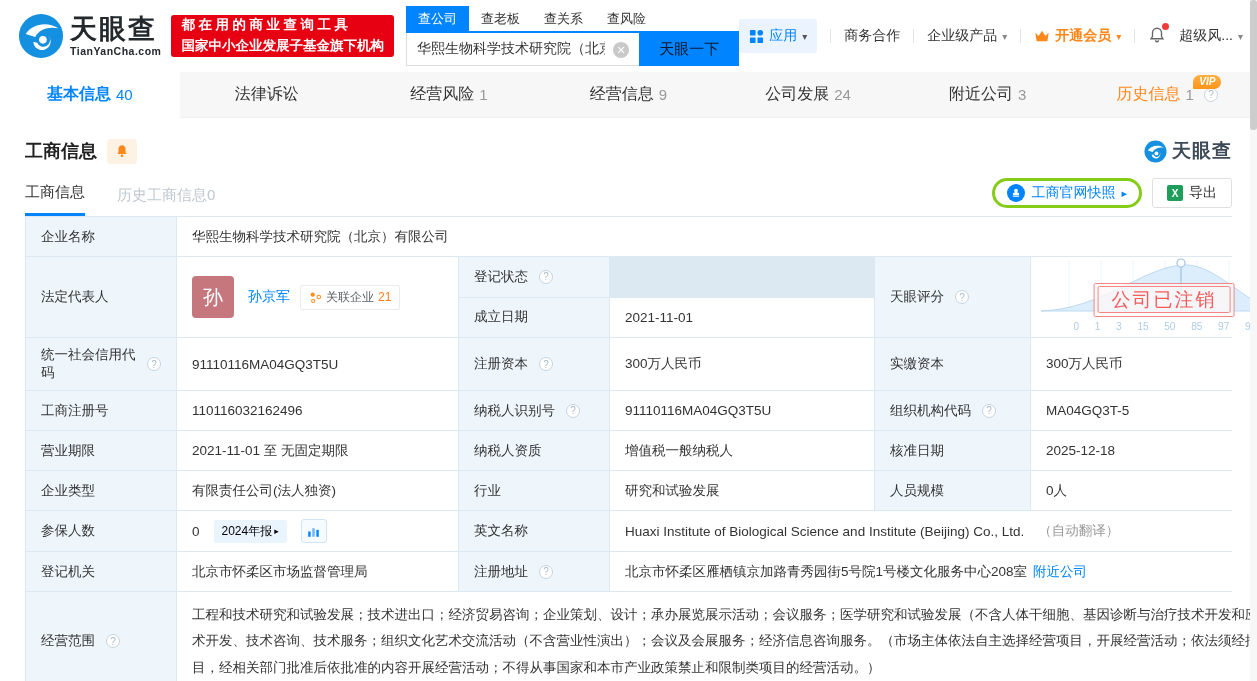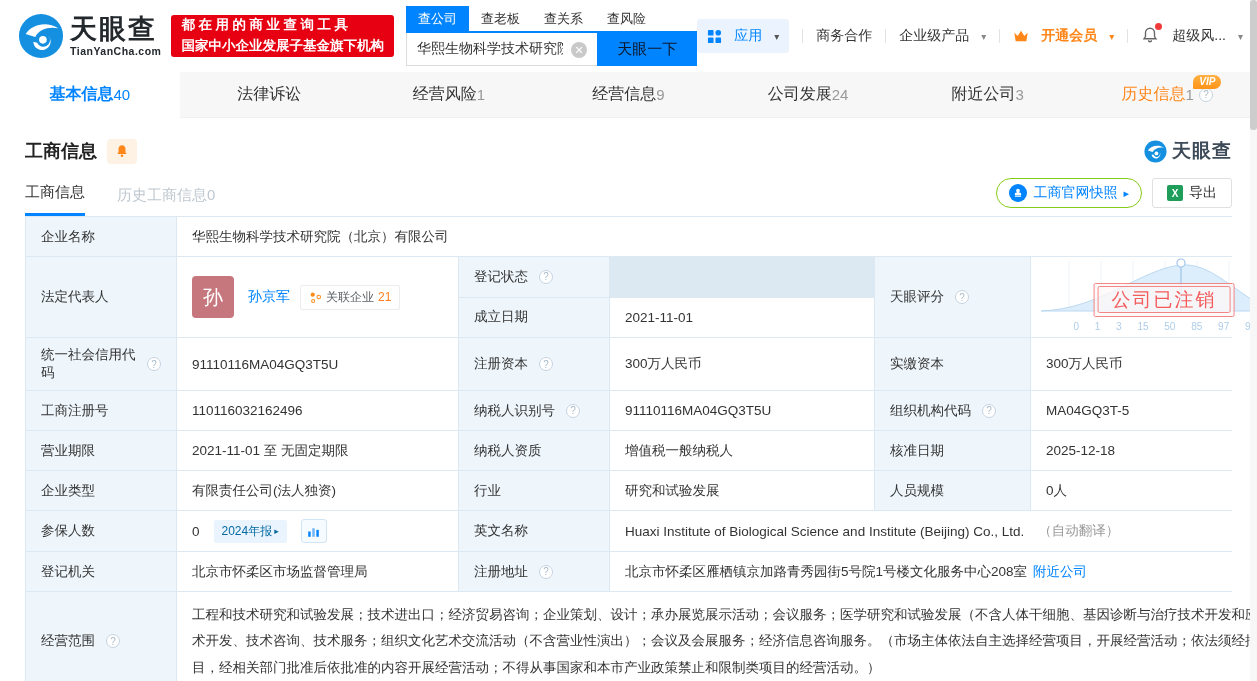--- a/index.html
+++ b/index.html
@@ -24,31 +24,31 @@
   .search-box { position:relative; flex:1; }
   .search-box input { width:100%; height:33px; border:1px solid #dcdcdc; border-top:none; border-right:none;
     padding:0 34px 0 10px; font-size:14px; color:#333; outline:none;
     font-family:"Liberation Sans","DejaVu Sans",sans-serif; }
   .clear-ic { position:absolute; right:10px; top:9px; width:16px; height:16px; border-radius:50%;
     background:#c9c9c9; color:#fff; font-size:11px; line-height:16px; text-align:center; cursor:pointer; }
   .search-btn { width:100px; height:33px; background:#0084ff; color:#0f172a; border:none; font-size:15px;
     cursor:pointer; font-family:inherit; }
   .topnav { margin-left:auto; display:flex; align-items:center; gap:13px; font-size:14px; white-space:nowrap; }
   .sep { width:1px; height:14px; background:#e3e3e3; }
-  .nav-item { display:flex; align-items:center; gap:12px; cursor:pointer; color:#333; }
+  .nav-item { display:flex; align-items:center; gap:5px; cursor:pointer; color:#333; }
   .apps { background:#ebf4fe; color:#0084ff; padding:8px 10px; border-radius:3px; }
   .caret { font-size:10px; color:#888; }
   .apps .caret { color:#555; }
   .vip-nav { color:#ff8619; font-weight:bold; }
   .vip-nav .caret { color:#ff8619; }
   .bell-wrap { position:relative; cursor:pointer; }
   .red-dot { position:absolute; top:-3px; right:-3px; width:7px; height:7px; border-radius:50%; background:#f03b3b; }
   
   .tabs { height:46px; display:flex; background:#f7f7f7; border-bottom:1px solid #f0f0f0; }
-  .tab { flex:1; display:flex; align-items:center; justify-content:center; font-size:16px;
+  .tab { flex:1; display:flex; align-items:center; justify-content:center; gap:5px; font-size:16px;
     color:#333; cursor:pointer; position:relative; }
   .tab .cnt { font-size:15px; color:#999; }
   .tab.active { background:#fff; color:#0084ff; font-weight:bold; border-bottom:1px solid #fff; margin-bottom:-1px; }
   .tab.active .cnt { color:#0084ff; font-weight:normal; }
   .tab.orange { color:#ff8619; }
   .vip-badge { position:absolute; top:3px; left:calc(50% + 26px); background:linear-gradient(#ffb044,#ff9417);
     color:#fff; font-size:10px; font-weight:bold; font-style:italic; padding:1px 6px 2px;
     border-radius:7px 7px 7px 1px; }
   .q { display:inline-flex; width:14px; height:14px; border-radius:50%; border:1px solid #c6d4e0;
     color:#a9bac8; font-size:10px; align-items:center; justify-content:center; margin-left:5px; flex:none;
@@ -58,21 +58,21 @@
   .sec-title { font-size:18px; font-weight:bold; color:#222; }
   .bell-badge { margin-left:10px; width:30px; height:25px; background:#fdf2e4; border-radius:4px;
     display:flex; align-items:center; justify-content:center; cursor:pointer; }
   .watermark { margin-left:auto; display:flex; align-items:center; gap:5px; }
   .watermark .wm-txt { font-size:19px; font-weight:bold; color:#3d4b58; letter-spacing:1px; }
   .subtabs { display:flex; align-items:flex-end; padding:4px 25px 0; }
   .subtab { font-size:15px; margin-right:32px; padding-bottom:11px; cursor:pointer; color:#333; }
   .subtab.active { border-bottom:3px solid #0084ff; }
   .subtab.dim { color:#bfc8d0; }
   .head-btns { margin-left:auto; display:flex; gap:10px; padding-bottom:8px; }
-  .btn-snapshot { display:flex; align-items:center; gap:6px; height:30px; padding:0 12px; border:1px solid #84cc16;
+  .btn-snapshot { display:flex; align-items:center; gap:6px; height:30px; padding:0 12px; border:3px solid #84cc16;
     border-radius:16px; color:#0084ff; font-size:14px; background:#fff; cursor:pointer; }
   .btn-export { display:flex; align-items:center; gap:6px; height:30px; padding:0 14px; border:1px solid #e0e0e0;
     border-radius:3px; color:#333; font-size:14px; background:#fff; cursor:pointer; }
   .xls-ic { width:16px; height:16px; background:#1e9e5a; border-radius:2px; color:#fff; font-size:10px;
     font-weight:bold; display:flex; align-items:center; justify-content:center; }
   .stamp-ic { width:18px; height:18px; border-radius:50%; background:#0084ff; display:flex; align-items:center;
     justify-content:center; }
   
   .grid { margin:0 25px; display:grid; grid-template-columns:150px 281px 150px 264px 155px 1fr;
     grid-template-rows:repeat(9, minmax(39px,auto)) auto; gap:1px; background:#dce8f2;
@@ -84,21 +84,21 @@
   .gray-note { color:#999; margin-left:8px; }
   .avatar { width:42px; height:42px; border-radius:4px; background:#c5777d; color:#fff; font-size:20px;
     display:flex; align-items:center; justify-content:center; flex:none; cursor:pointer; }
   .rep-name { color:#0084ff; font-size:14px; margin:0 4px 0 8px; cursor:pointer; }
   .badge-related { display:inline-flex; align-items:center; gap:4px; border:1px solid #ececec; border-radius:2px;
     padding:3px 8px; font-size:12px; cursor:pointer; }
   .badge-related .rl { color:#5c6166; }
   .badge-related .rc { color:#ff7d1f; }
   .badge-cancel { color:#f45c5c; background:#fef1f1; border:1px solid #f7b9b9; border-radius:2px;
     padding:2px 9px; font-size:13px; }
-  .badge-report { display:inline-flex; align-items:center; gap:2px; color:#0369a1; background:#eaf4fe;
+  .badge-report { display:inline-flex; align-items:center; gap:2px; color:#000000; background:#eaf4fe;
     border-radius:2px; padding:3px 8px; font-size:12px; margin-left:8px; cursor:pointer; }
   .chart-btn { display:inline-flex; align-items:center; justify-content:center; width:26px; height:24px;
     border:1px solid #cfe4f7; border-radius:3px; background:#f6fbff; margin-left:8px; cursor:pointer; }
   
   .score-cell { position:relative; padding:0; display:flex; flex-direction:column; align-items:center;
     justify-content:flex-end; }
   .score-axis { width:300px; display:block; text-align:center; color:#aecde8; font-size:10px;
     word-spacing:13px; padding-bottom:5px; }
   .stamp { position:absolute; top:26px; left:50%; transform:translateX(-62%); border:1px solid #f38585;
     padding:3px; background:rgba(255,248,248,.75); border-radius:2px; }

